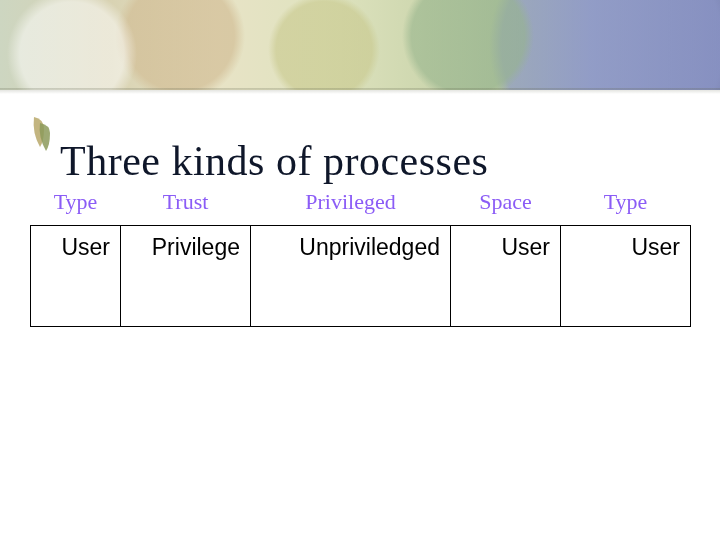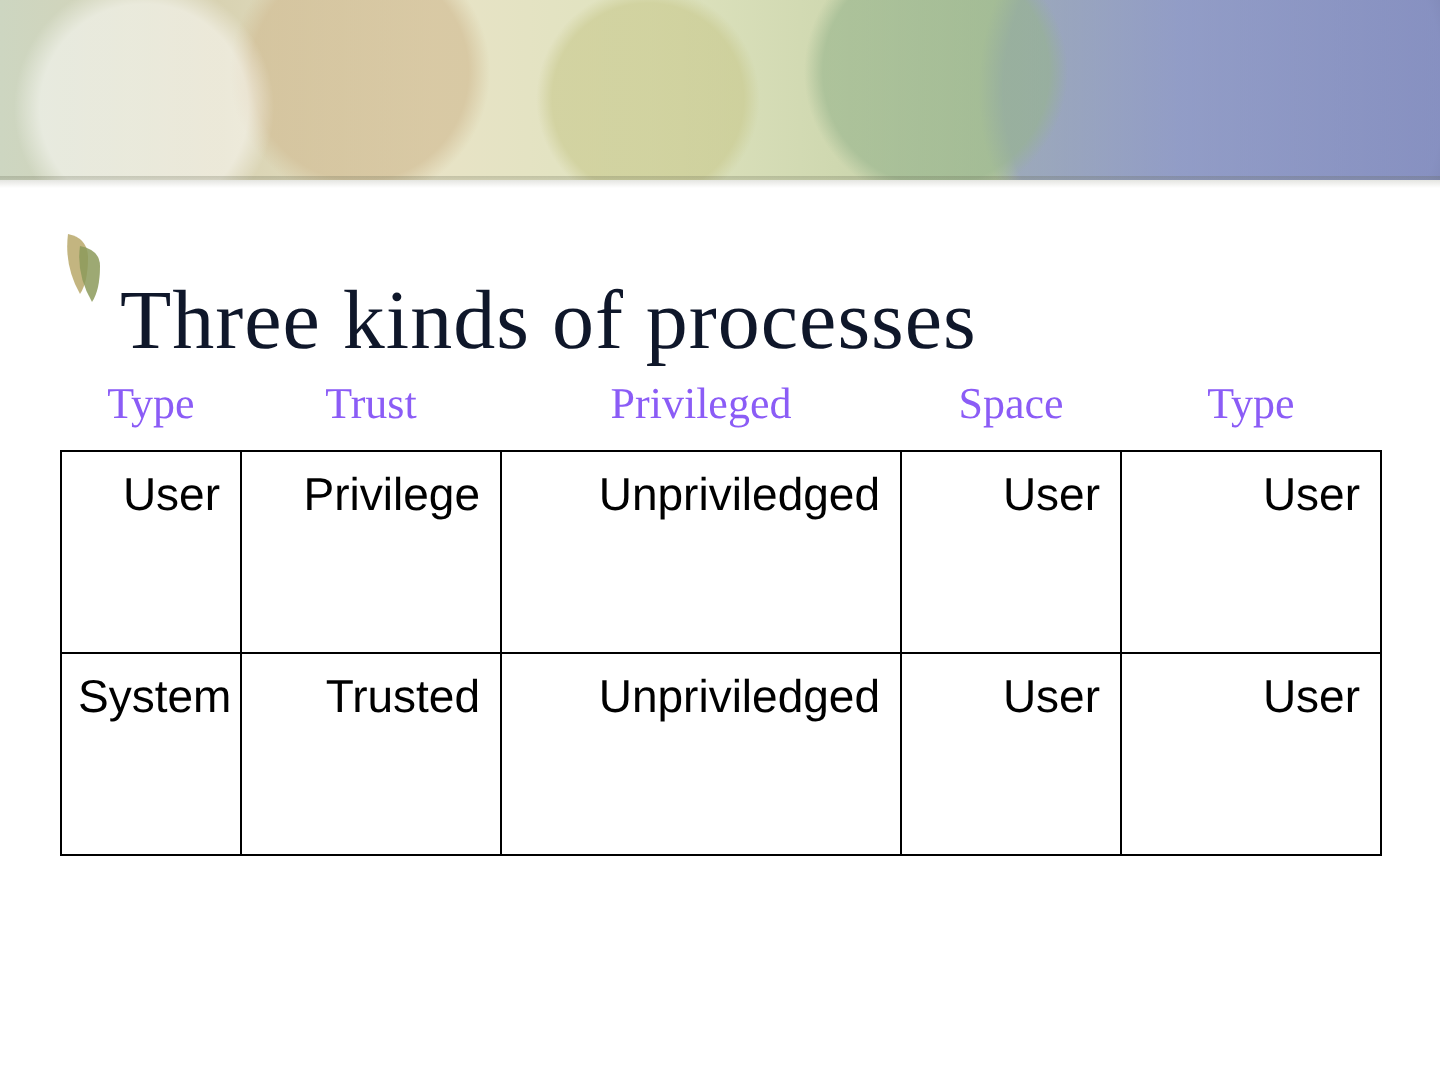--- a/index.html
+++ b/index.html
@@ -129,24 +129,17 @@
         </tr>
       </thead>
       <tbody>
         <tr>
           <td>User</td>
           <td>Privilege</td>
           <td>Unpriviledged</td>
           <td>User</td>
           <td>User</td>
         </tr>
-        <tr>
-          <td>System</td>
-          <td>Trusted</td>
-          <td>Unpriviledged</td>
-          <td>User</td>
-          <td>User</td>
-        </tr>
       </tbody>
     </table>
   </div>
 
 </div>
 
 </body></html>

